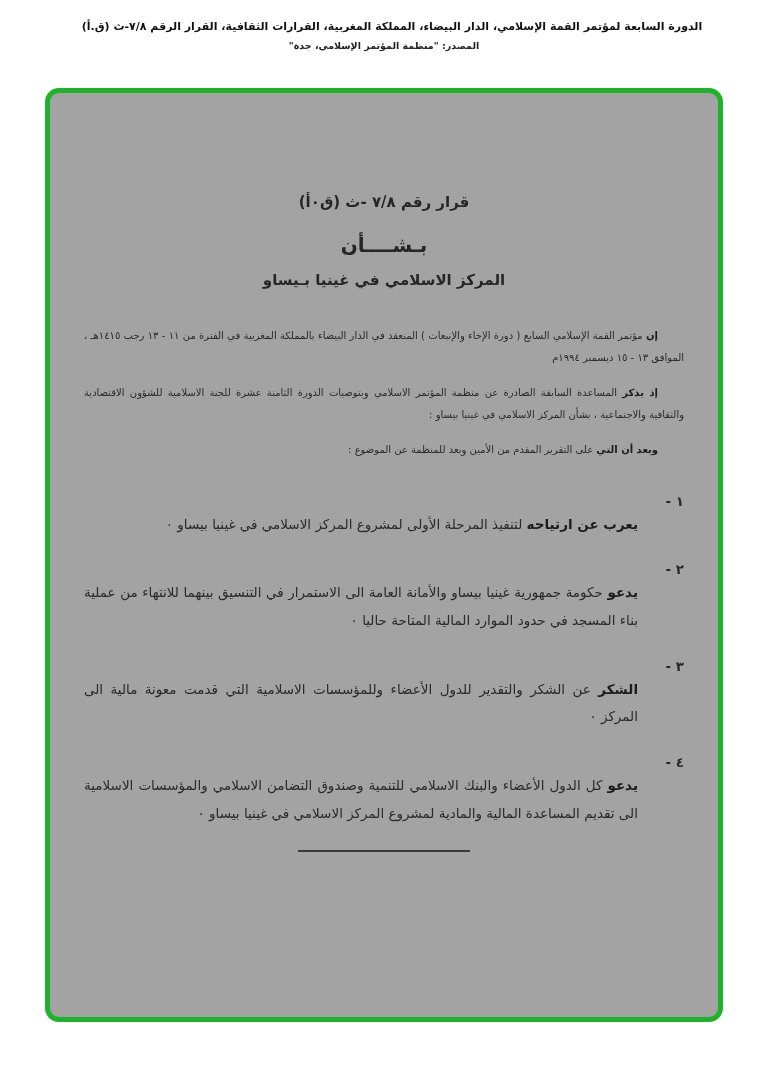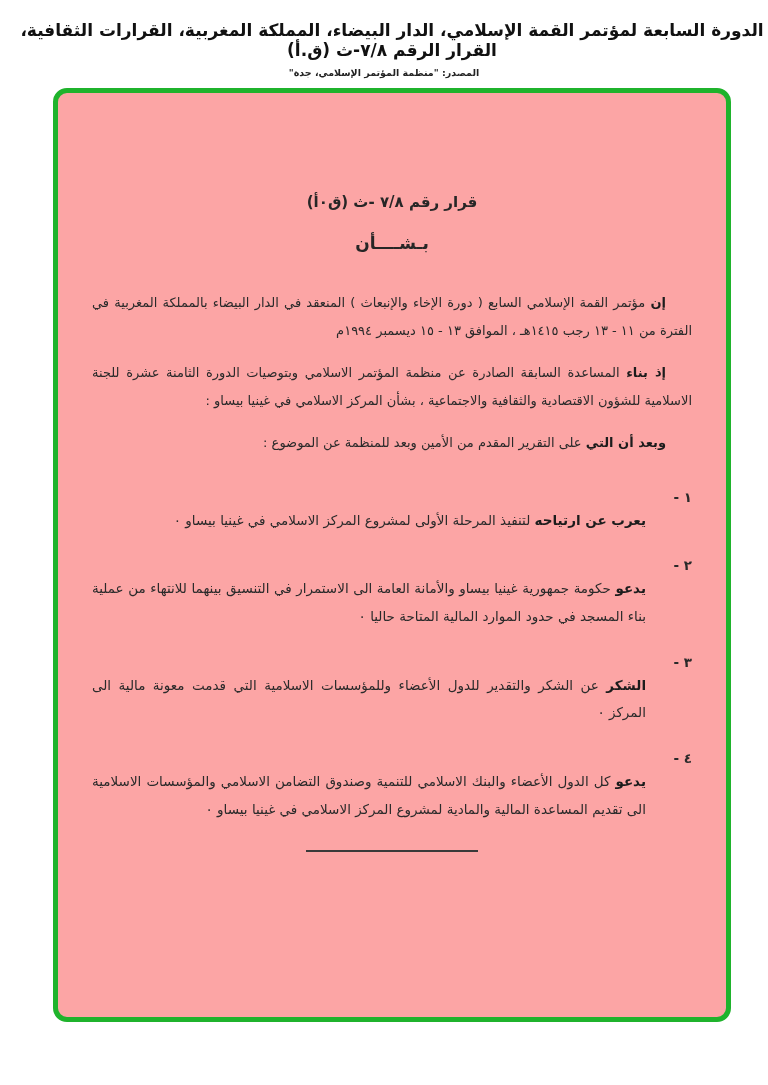--- a/index.html
+++ b/index.html
@@ -10,70 +10,70 @@
     background: #ffffff;
     font-family: "DejaVu Sans", sans-serif;
     overflow: hidden;
     color: #1a1a1a;
   }
   .top-header {
     padding-top: 20px;
     text-align: center;
   }
   .header-line1 {
-    font-size: 17px;
+    font-size: 11px;
     font-weight: bold;
     color: #111;
     letter-spacing: 0;
     padding-left: 16px;
   }
   .header-line2 {
     font-size: 9.5px;
     font-weight: bold;
     color: #222;
     margin-top: 7px;
   }
   .doc-frame {
     position: absolute;
-    left: 53px;
+    left: 45px;
     top: 88px;
     width: 678px;
     height: 934px;
     box-sizing: border-box;
     border: 5px solid #1fb32c;
     border-radius: 14px;
-    background: #fca5a5;
+    background: #a3a3a3;
     overflow: hidden;
   }
   .doc-inner {
     padding: 100px 34px 0 34px;
   }
   .doc-title {
     text-align: center;
     font-weight: bold;
     font-size: 15px;
     color: #262626;
   }
   .doc-subtitle {
     text-align: center;
     font-weight: bold;
-    font-size: 17px;
+    font-size: 20px;
     margin-top: 22px;
     color: #262626;
   }
   .doc-subject {
     text-align: center;
     font-weight: bold;
     font-size: 15px;
     margin-top: 14px;
     color: #262626;
   }
   .body-text {
     margin-top: 36px;
-    font-size: 13px;
+    font-size: 10px;
     line-height: 2.15;
   }
   .para {
     margin: 0 0 14px 0;
     text-align: justify;
     text-indent: 26px;
     color: #2a2a2a;
   }
   .para .lead {
     font-weight: bold;
@@ -120,28 +120,29 @@
 <div class="top-header">
   <div class="header-line1">الدورة السابعة لمؤتمر القمة الإسلامي، الدار البيضاء، المملكة المغربية، القرارات الثقافية، القرار الرقم ٧/٨-ث (ق.أ)</div>
   <div class="header-line2">المصدر:  "منظمة المؤتمر الإسلامي، جدة"</div>
 </div>
 
 <div class="doc-frame">
   <div class="doc-inner">
 
     <div class="doc-title">قرار رقم ٧/٨ -ث (ق٠أ)</div>
     <div class="doc-subtitle">بـشــــأن</div>
+    <div class="doc-subject">المركز الاسلامي في غينيا بـيساو</div>
 
     <div class="body-text">
       <p class="para">
         <span class="lead">إن</span>
         <span>مؤتمر القمة الإسلامي السابع ( دورة الإخاء والإنبعاث ) المنعقد في الدار البيضاء بالمملكة المغربية في الفترة من ١١ - ١٣ رجب ١٤١٥هـ ، الموافق ١٣ - ١٥ ديسمبر ١٩٩٤م</span>
       </p>
       <p class="para">
-        <span class="lead">إذ بناء</span>
+        <span class="lead">إذ يذكر</span>
         <span>المساعدة السابقة الصادرة عن منظمة المؤتمر الاسلامي وبتوصيات الدورة الثامنة عشرة للجنة الاسلامية للشؤون الاقتصادية والثقافية والاجتماعية ، بشأن المركز الاسلامي في غينيا بيساو :</span>
       </p>
       <p class="para">
         <span class="lead">وبعد أن التي</span>
         <span>على التقرير المقدم من الأمين وبعد للمنظمة عن الموضوع :</span>
       </p>
     </div>
 
     <div class="num-list">
       <div class="num-item">

